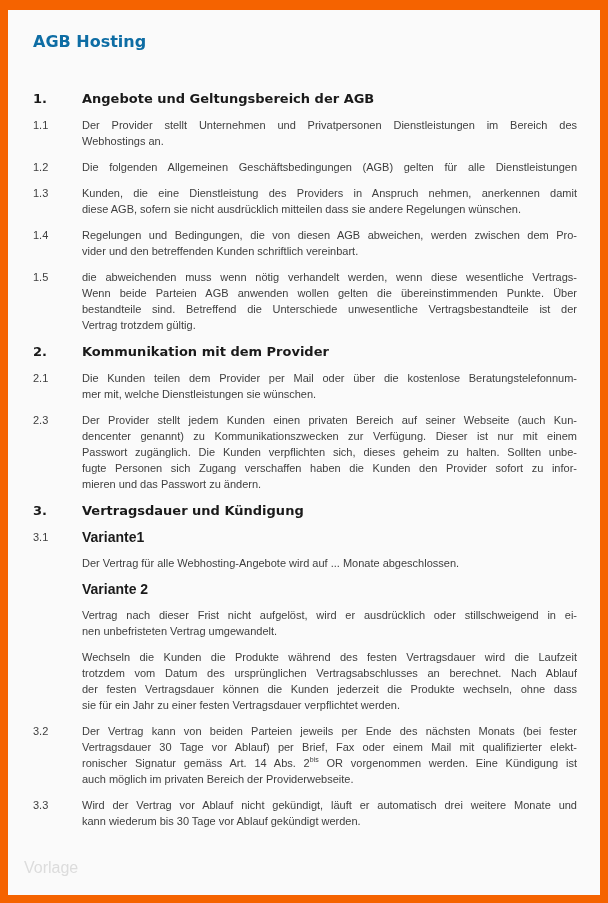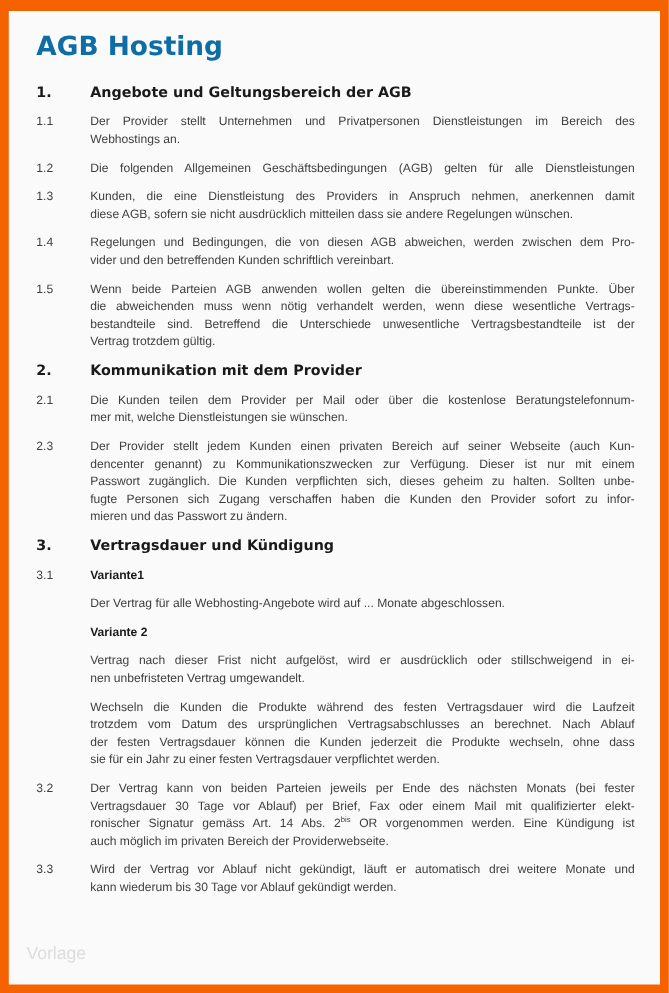--- a/index.html
+++ b/index.html
@@ -22,23 +22,23 @@
   }
   .doc{
     position:relative;z-index:1;
     padding:20px 15px 0 25px;
     font-family:"Liberation Sans",sans-serif;
     font-size:11px;line-height:16px;
     color:var(--body-color);
   }
   .page-title{
     font-family:"DejaVu Sans","Liberation Sans",sans-serif;
-    font-size:24px;line-height:24px;font-weight:bold;
+    font-size:16px;line-height:24px;font-weight:bold;
     color:var(--title-color);
-    margin:0 0 22px 0;
+    margin:0 0 36px 0;
   }
   .sec-head{
     display:flex;
     font-family:"DejaVu Sans","Liberation Sans",sans-serif;
     font-size:13px;line-height:17px;font-weight:bold;
     color:var(--heading-color);
     margin:4px 0 10px 0;
   }
   .section:first-of-type .sec-head{margin-top:0;}
   .num{flex:0 0 49px;}
@@ -46,21 +46,21 @@
   .item .num{font-weight:normal;}
   .body-col{flex:0 0 495px;max-width:495px;overflow:hidden;}
   .line{
     text-align:justify;
     text-align-last:justify;
     white-space:nowrap;
   }
   .line.last{text-align-last:left;}
   .line.bold-line{
     font-weight:bold;color:var(--heading-color);
-    font-size:11px;
+    font-size:14px;
   }
   .line sup{font-size:7px;line-height:0;vertical-align:super;}
   .watermark{
     position:absolute;left:16px;top:849px;z-index:0;
     color:var(--watermark-color);
     font-family:"Liberation Sans",sans-serif;
     font-size:16px;
   }
 </style>
 </head>
@@ -99,22 +99,22 @@
           <div class="item">
             <span class="num">1.4</span>
             <div class="body-col">
               <div class="line">Regelungen und Bedingungen, die von diesen AGB abweichen, werden zwischen dem Pro-</div>
               <div class="line last">vider und den betreffenden Kunden schriftlich vereinbart.</div>
             </div>
           </div>
           <div class="item">
             <span class="num">1.5</span>
             <div class="body-col">
+              <div class="line">die abweichenden muss wenn nötig verhandelt werden, wenn diese wesentliche Vertrags-</div>
               <div class="line">Wenn beide Parteien AGB anwenden wollen gelten die übereinstimmenden Punkte. Über</div>
-              <div class="line">die abweichenden muss wenn nötig verhandelt werden, wenn diese wesentliche Vertrags-</div>
               <div class="line">bestandteile sind. Betreffend die Unterschiede unwesentliche Vertragsbestandteile ist der</div>
               <div class="line last">Vertrag trotzdem gültig.</div>
             </div>
           </div>
         </div>
         <div class="section">
           <div class="sec-head">
             <span class="num">2.</span>
             <span>Kommunikation mit dem Provider</span>
           </div>

